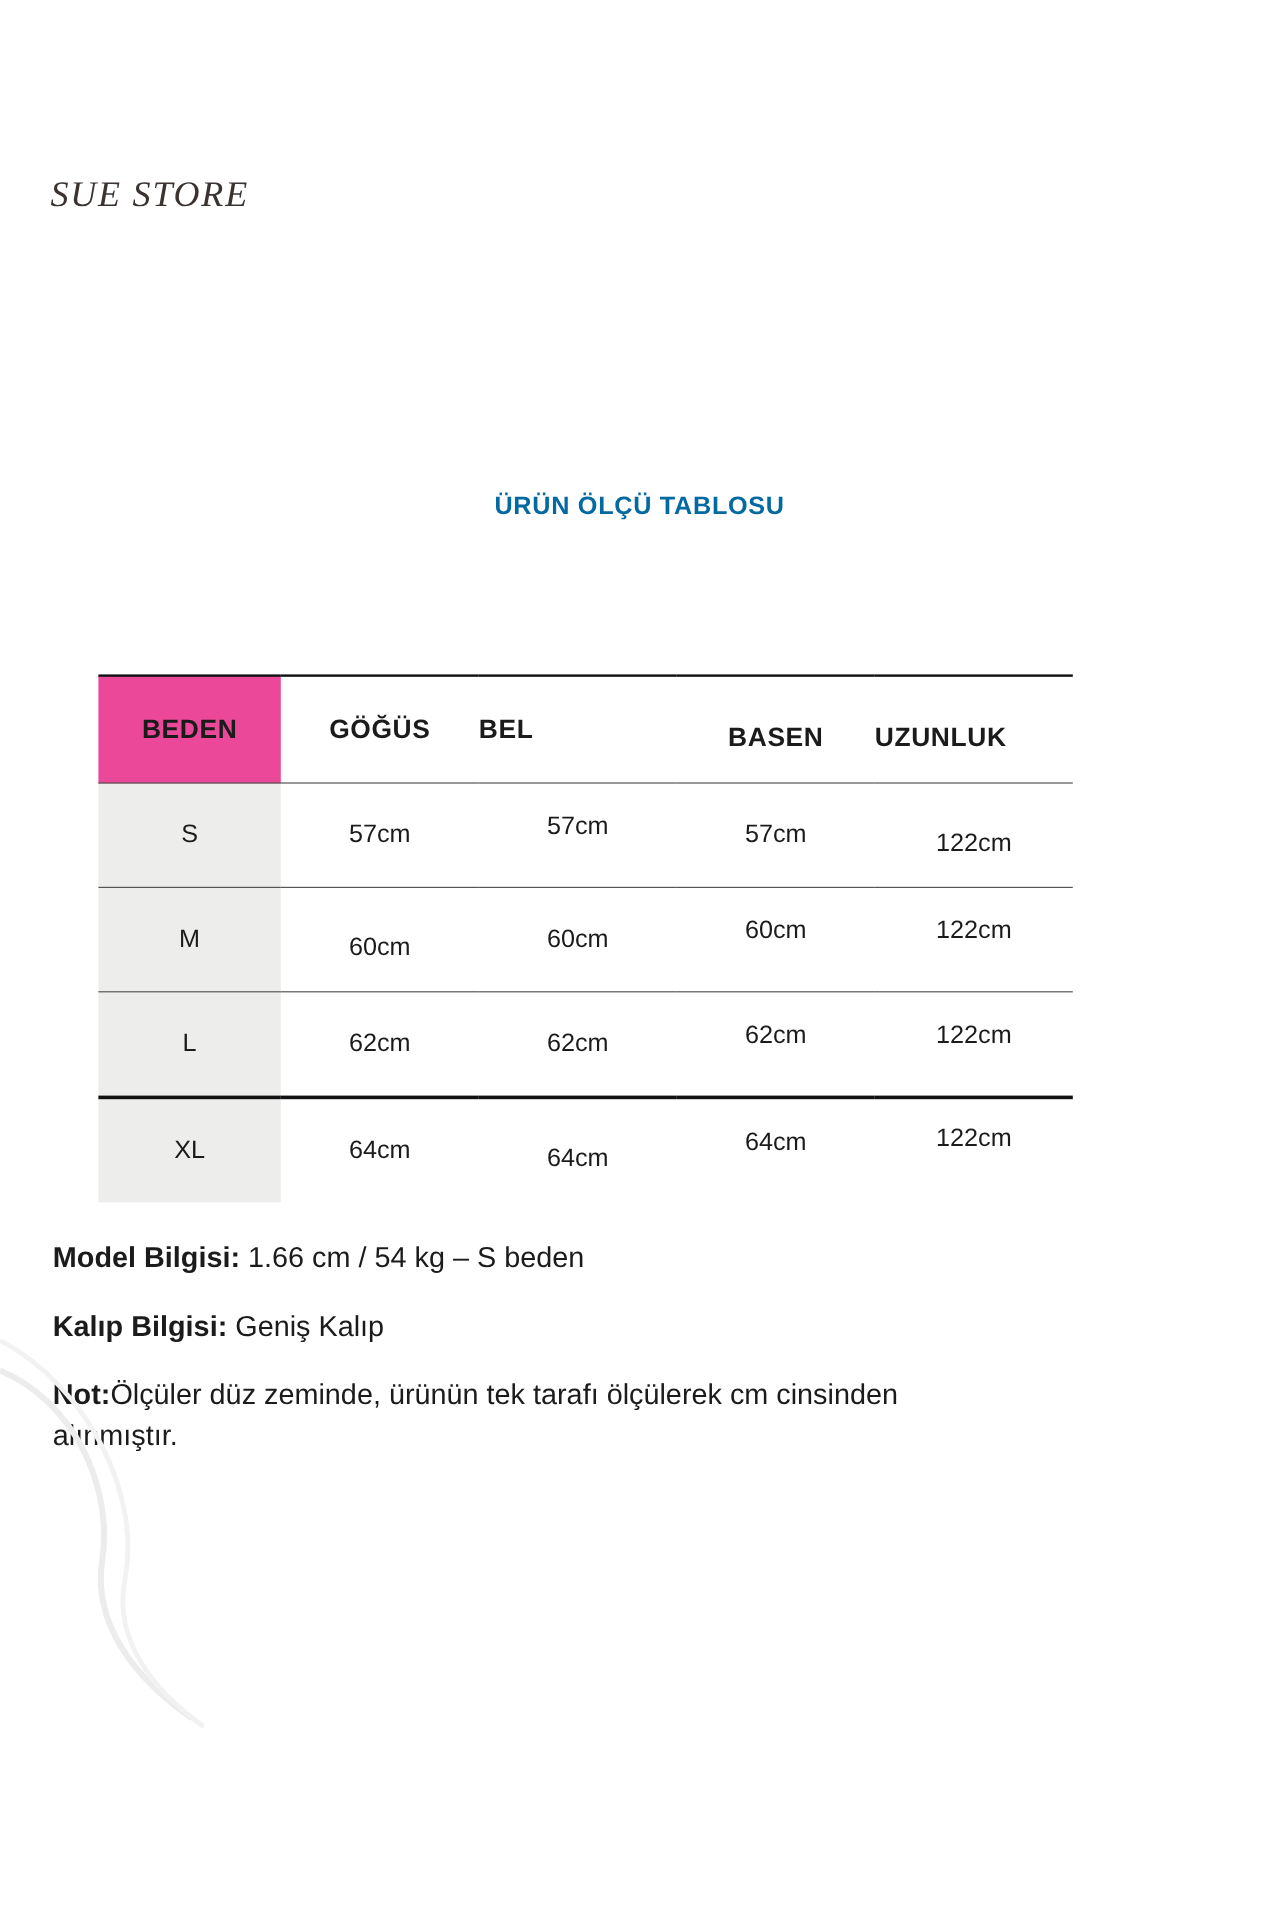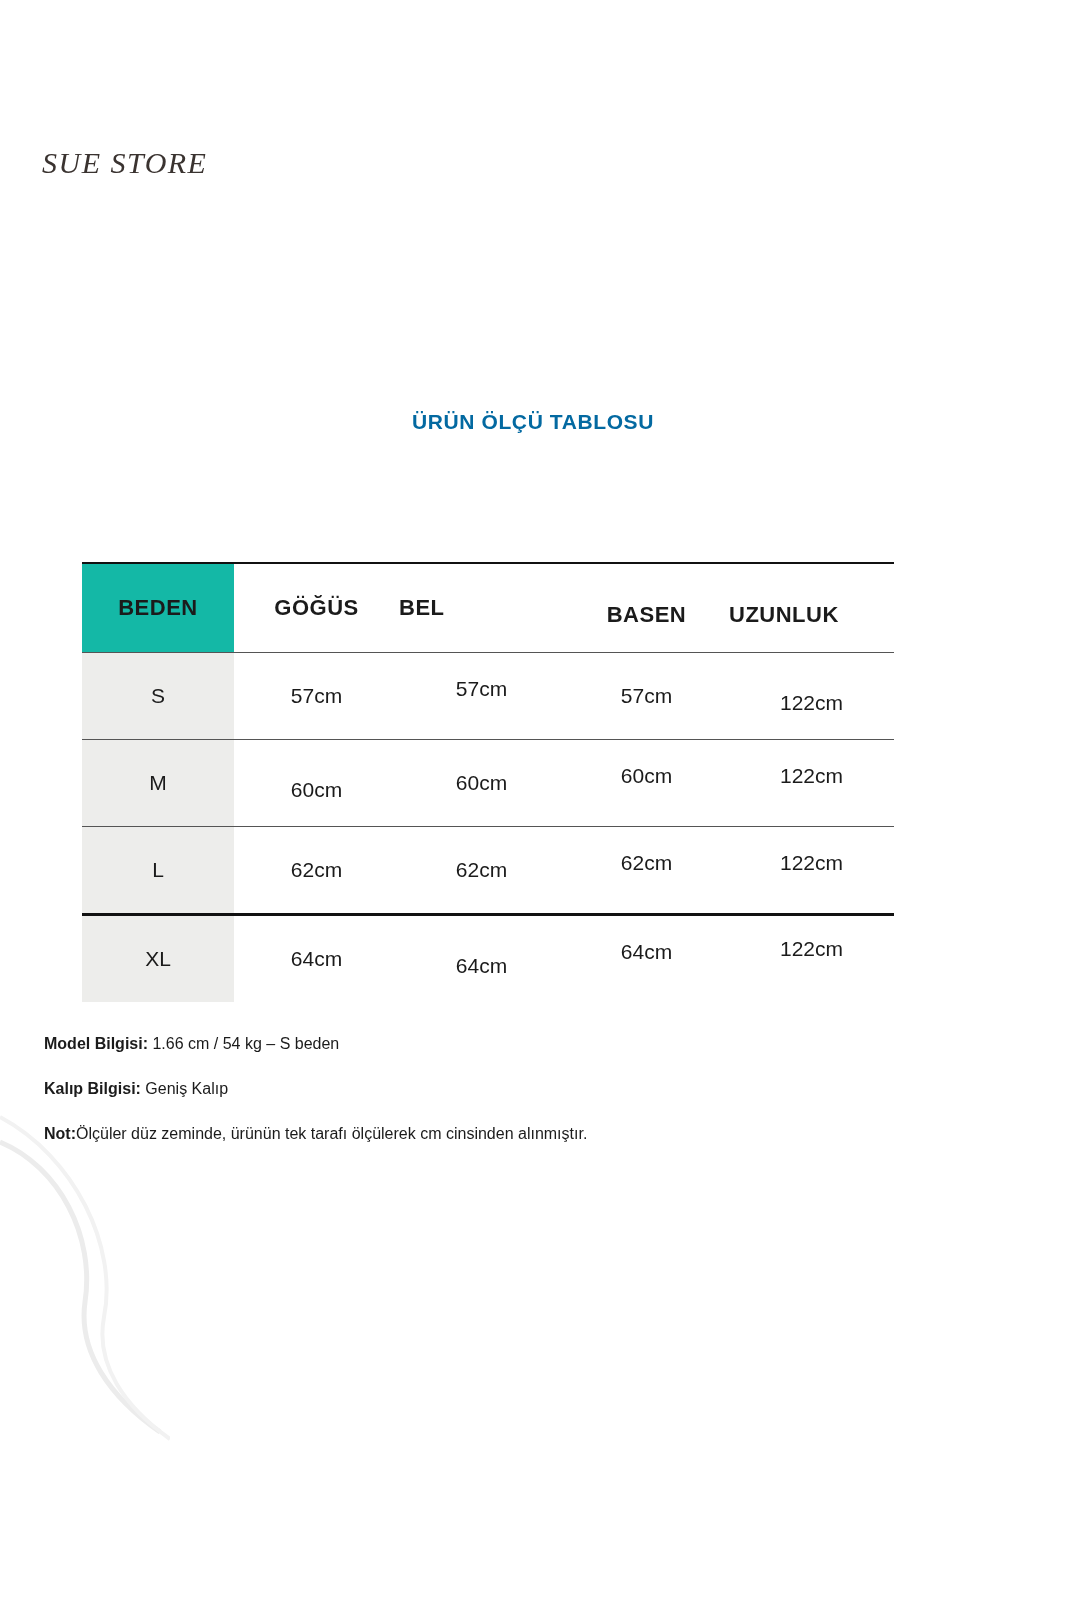--- a/index.html
+++ b/index.html
@@ -86,21 +86,21 @@
   tr.body-row.last td {
     border-bottom: none;
   }
 
   
   .beden-cell {
     background: #ededeb;
     text-align: center;
   }
   th.beden-cell {
-    background: #14b8a6;
+    background: #ec4899;
   }
 
   .th-label {
     font-size: 22px;
     font-weight: bold;
     letter-spacing: 0.5px;
     color: #1b1b1b;
     display: block;
   }
   .td-val {
@@ -129,21 +129,21 @@
   .nudge-up2 { position: relative; top: -10px; }
 
   
   .notes {
     position: absolute;
     left: 44px;
     top: 1032px;
     width: 960px;
   }
   .note-line {
-    font-size: 16px;
+    font-size: 24px;
     line-height: 1.45;
     color: #1b1b1b;
     margin-bottom: 22px;
     font-weight: 400;
   }
   .note-line b {
     font-weight: bold;
   }
   .note-last {
     margin-bottom: 0;

